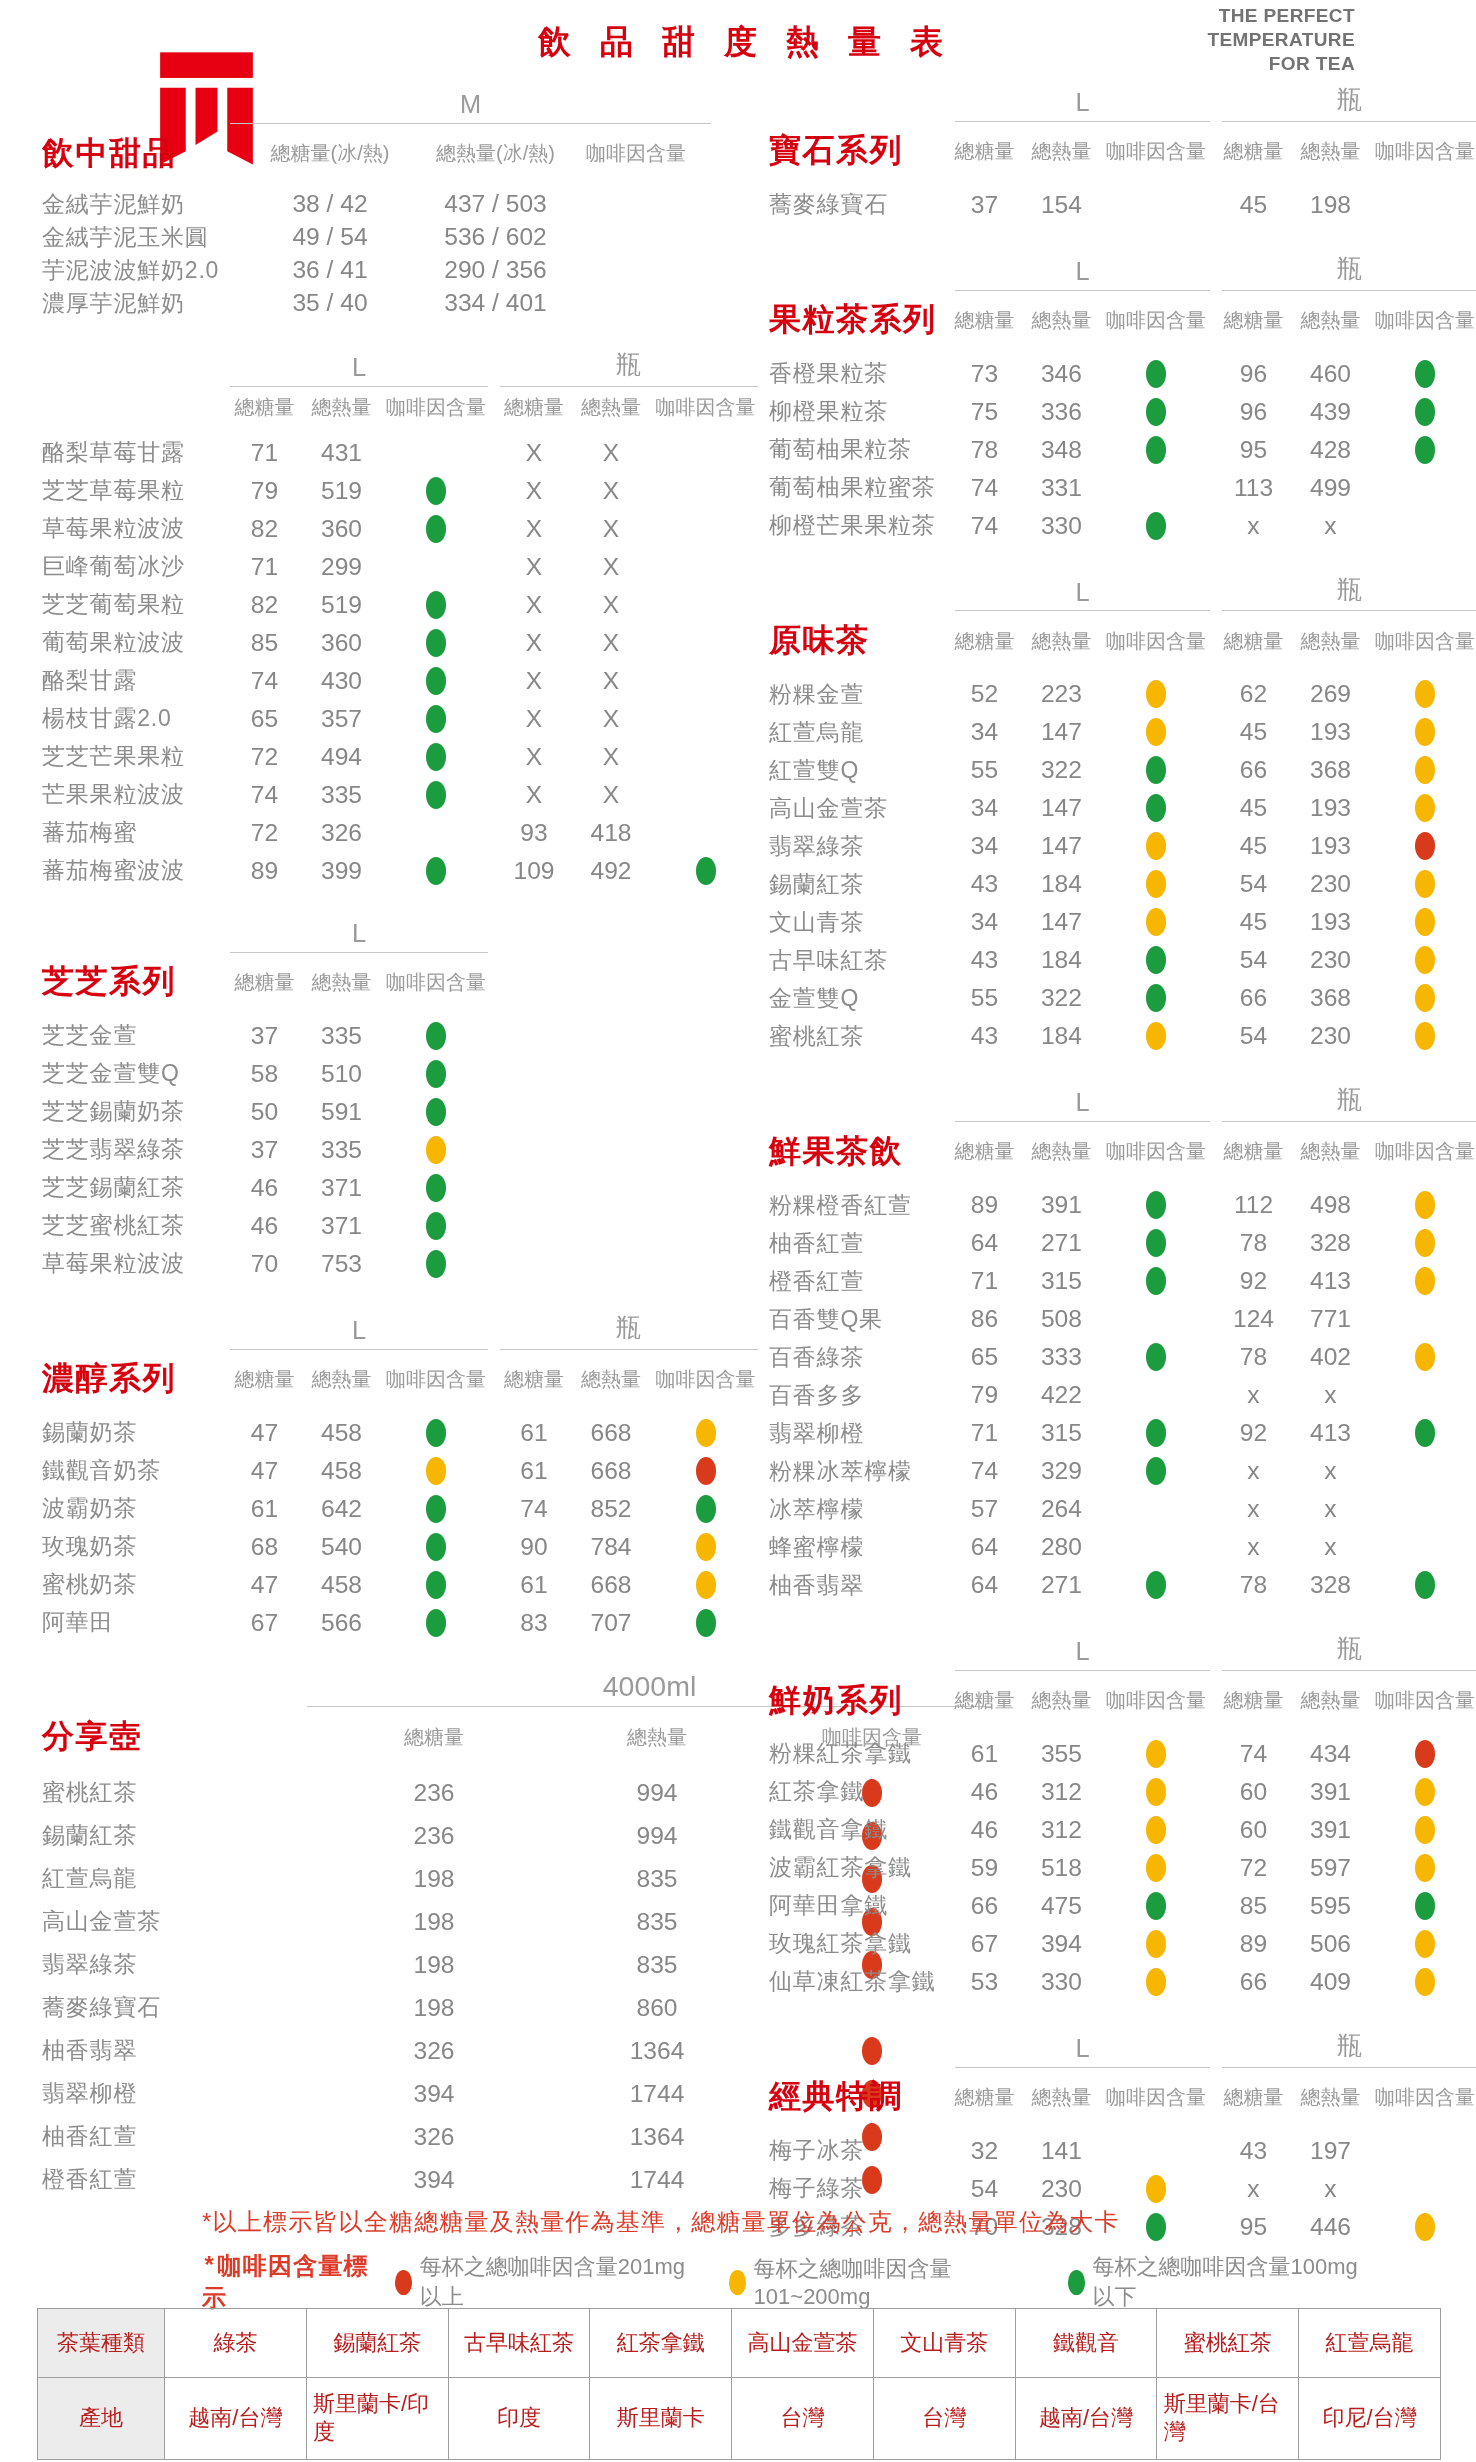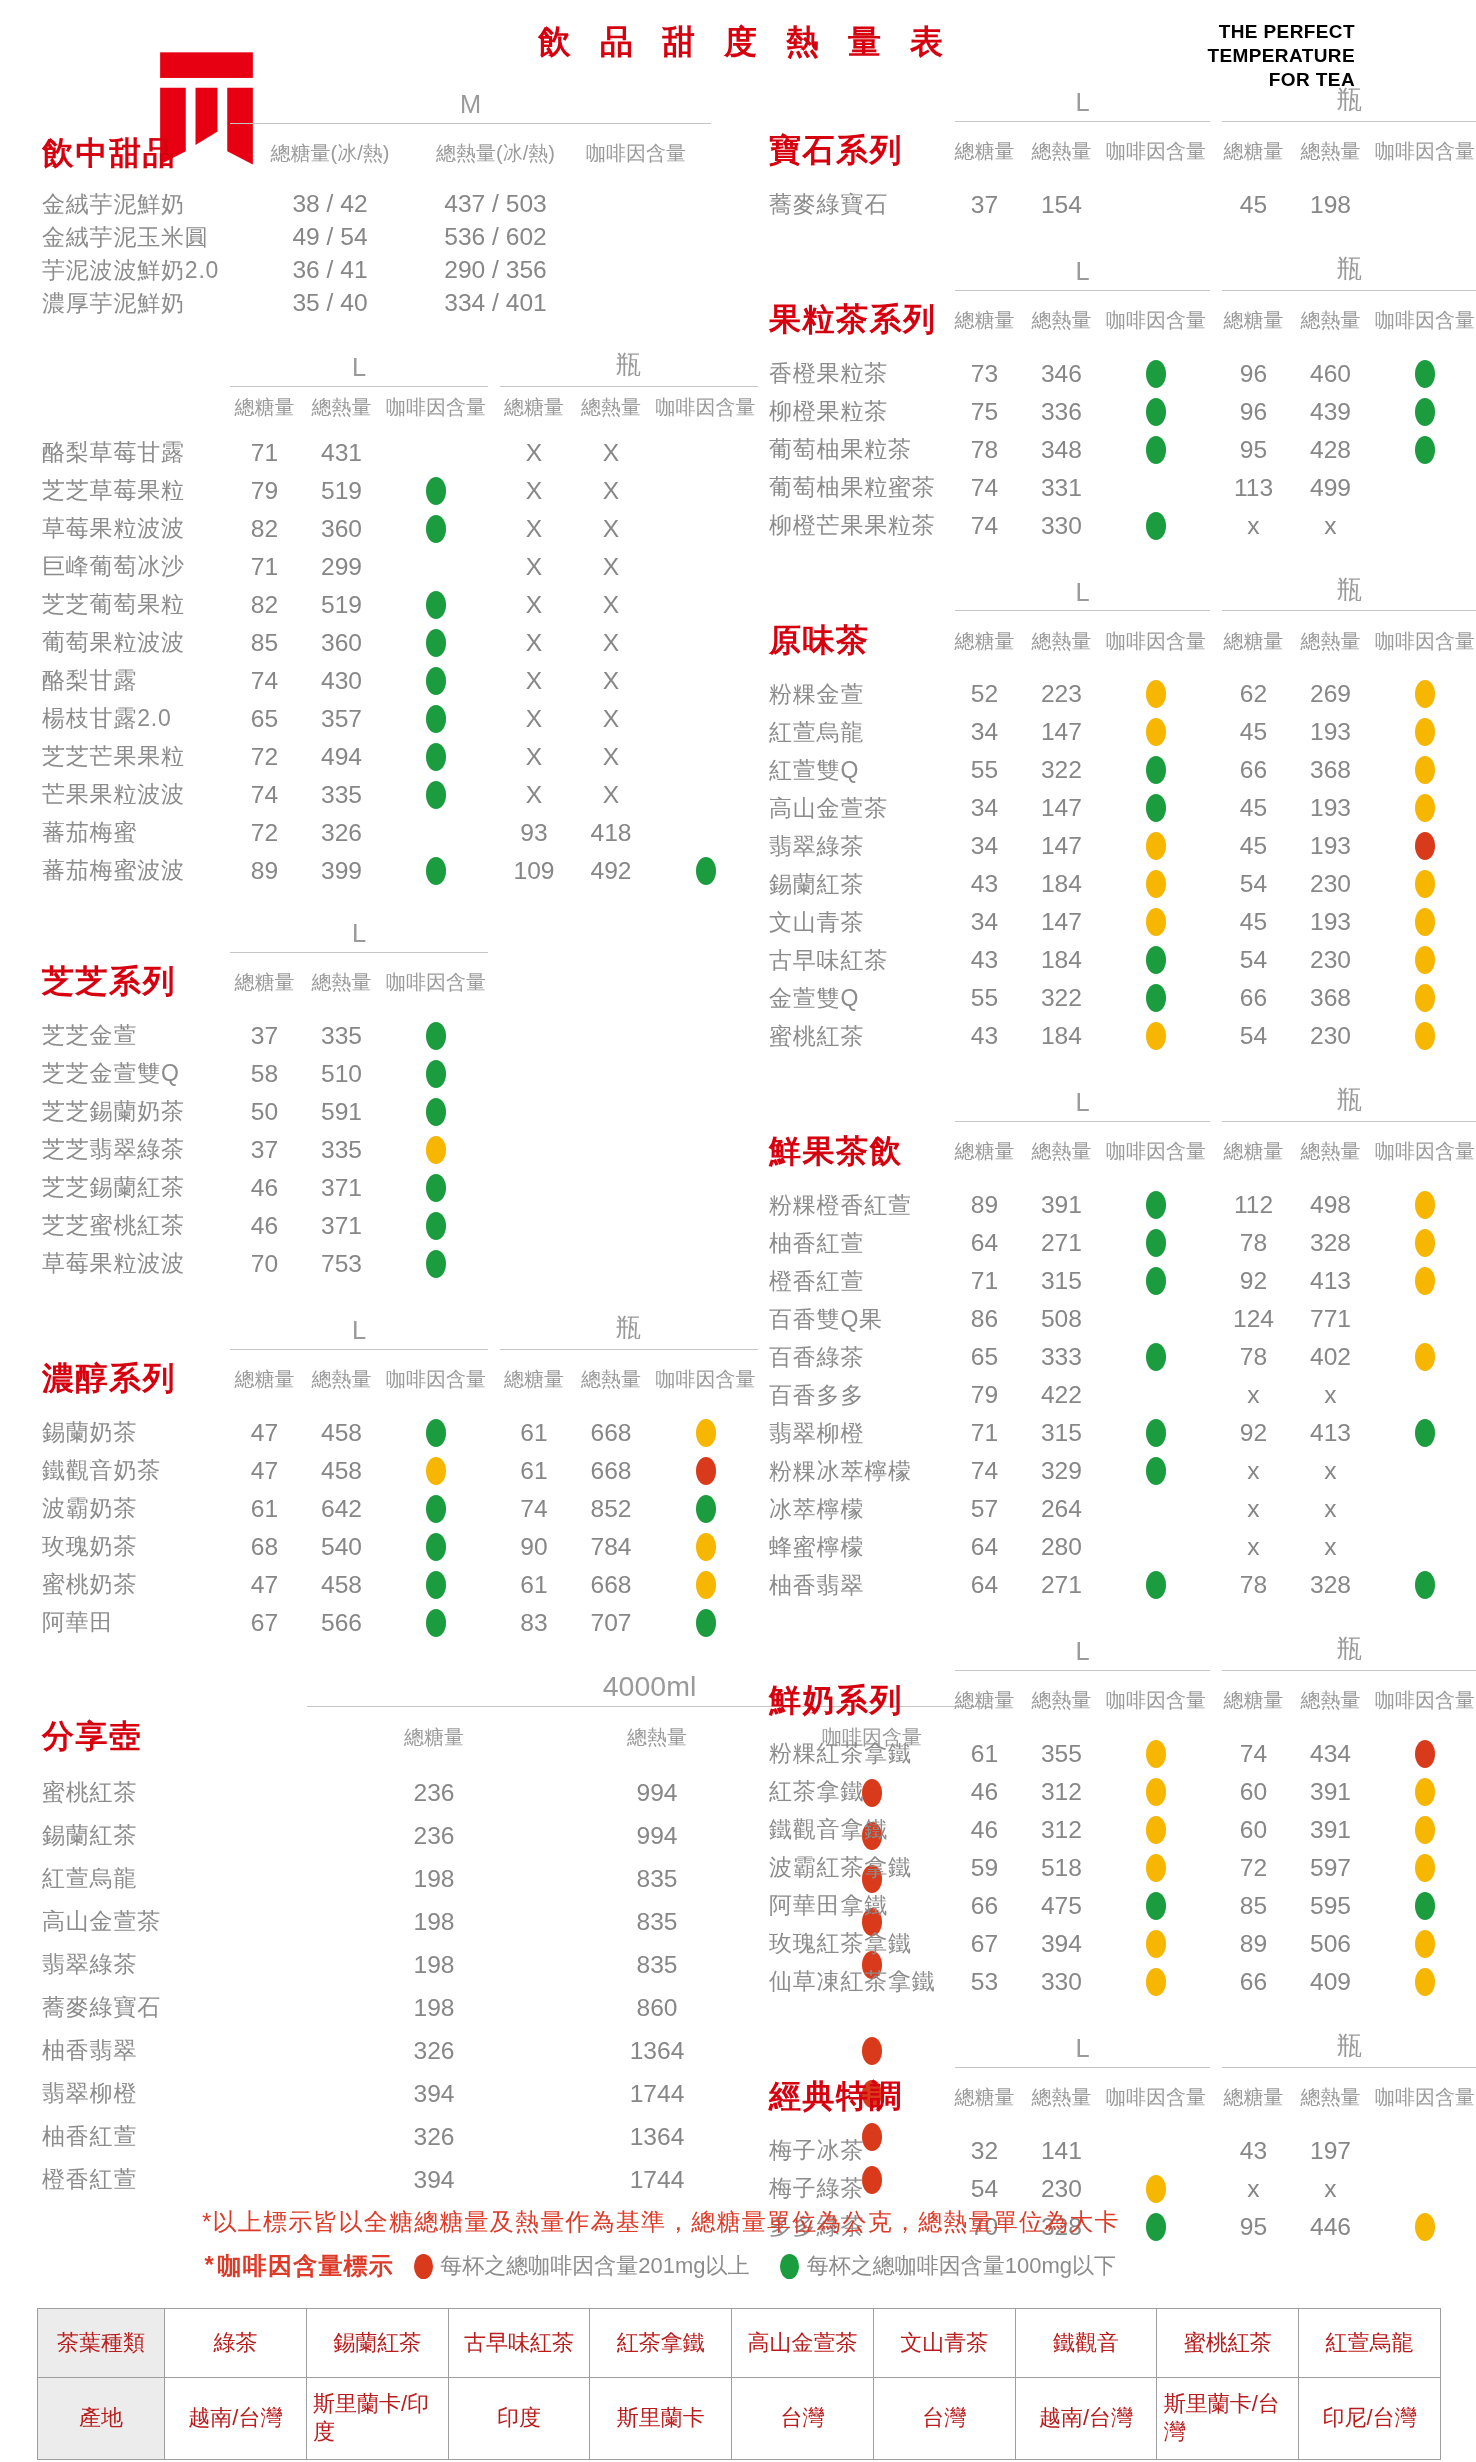--- a/index.html
+++ b/index.html
@@ -8,22 +8,22 @@
     font-family:"Liberation Sans","DejaVu Sans",sans-serif;color:#8c8c8c;overflow:hidden;
   }
   
   #logo{position:absolute;left:142px;top:45px;}
   #main-title{
     position:absolute;left:4px;right:0;top:20px;text-align:center;
     font-family:"DejaVu Serif","Liberation Serif",serif;font-weight:bold;
     font-size:33px;color:#d6000f;letter-spacing:29px;padding-left:29px;
   }
   #slogan{
-    position:absolute;right:122px;top:20px;text-align:right;
-    color:#000000;font-weight:bold;font-size:19px;line-height:1.25;letter-spacing:0.4px;
+    position:absolute;right:122px;top:4px;text-align:right;
+    color:#737373;font-weight:bold;font-size:19px;line-height:1.25;letter-spacing:0.4px;
   }
   
   #left-col{position:absolute;left:42px;top:89px;width:985px;}
   #right-col{position:absolute;left:769px;top:83px;width:708px;}
   .section{margin-bottom:28px;}
   .size-row,.hdr-row,.row{display:flex;align-items:center;}
   .size-row{align-items:flex-end;min-height:35px;}
   .size-cell{
     text-align:center;font-size:25.4px;color:#9a9a9a;
     border-bottom:1.5px solid #c6c6c6;padding-bottom:3.8px;
@@ -1457,20 +1457,24 @@
 
 <div id="notes">
   <div id="note1">*以上標示皆以全糖總糖量及熱量作為基準，總糖量單位為公克，總熱量單位為大卡</div>
   <div id="note2">
     <span class="lbl">*咖啡因含量標示</span>
     <span class="legend-item">
       <span class="dot r"></span>
       <span>每杯之總咖啡因含量201mg以上</span>
     </span>
     <span class="legend-item">
+      <span class="dot y"></span>
+      <span>每杯之總咖啡因含量101~200mg</span>
+    </span>
+    <span class="legend-item">
       <span class="dot g"></span>
       <span>每杯之總咖啡因含量100mg以下</span>
     </span>
   </div>
 </div>
 
 <div id="origin-table">
     <div class="ocell ohead">茶葉種類</div>
     <div class="ocell">綠茶</div>
     <div class="ocell">錫蘭紅茶</div>

